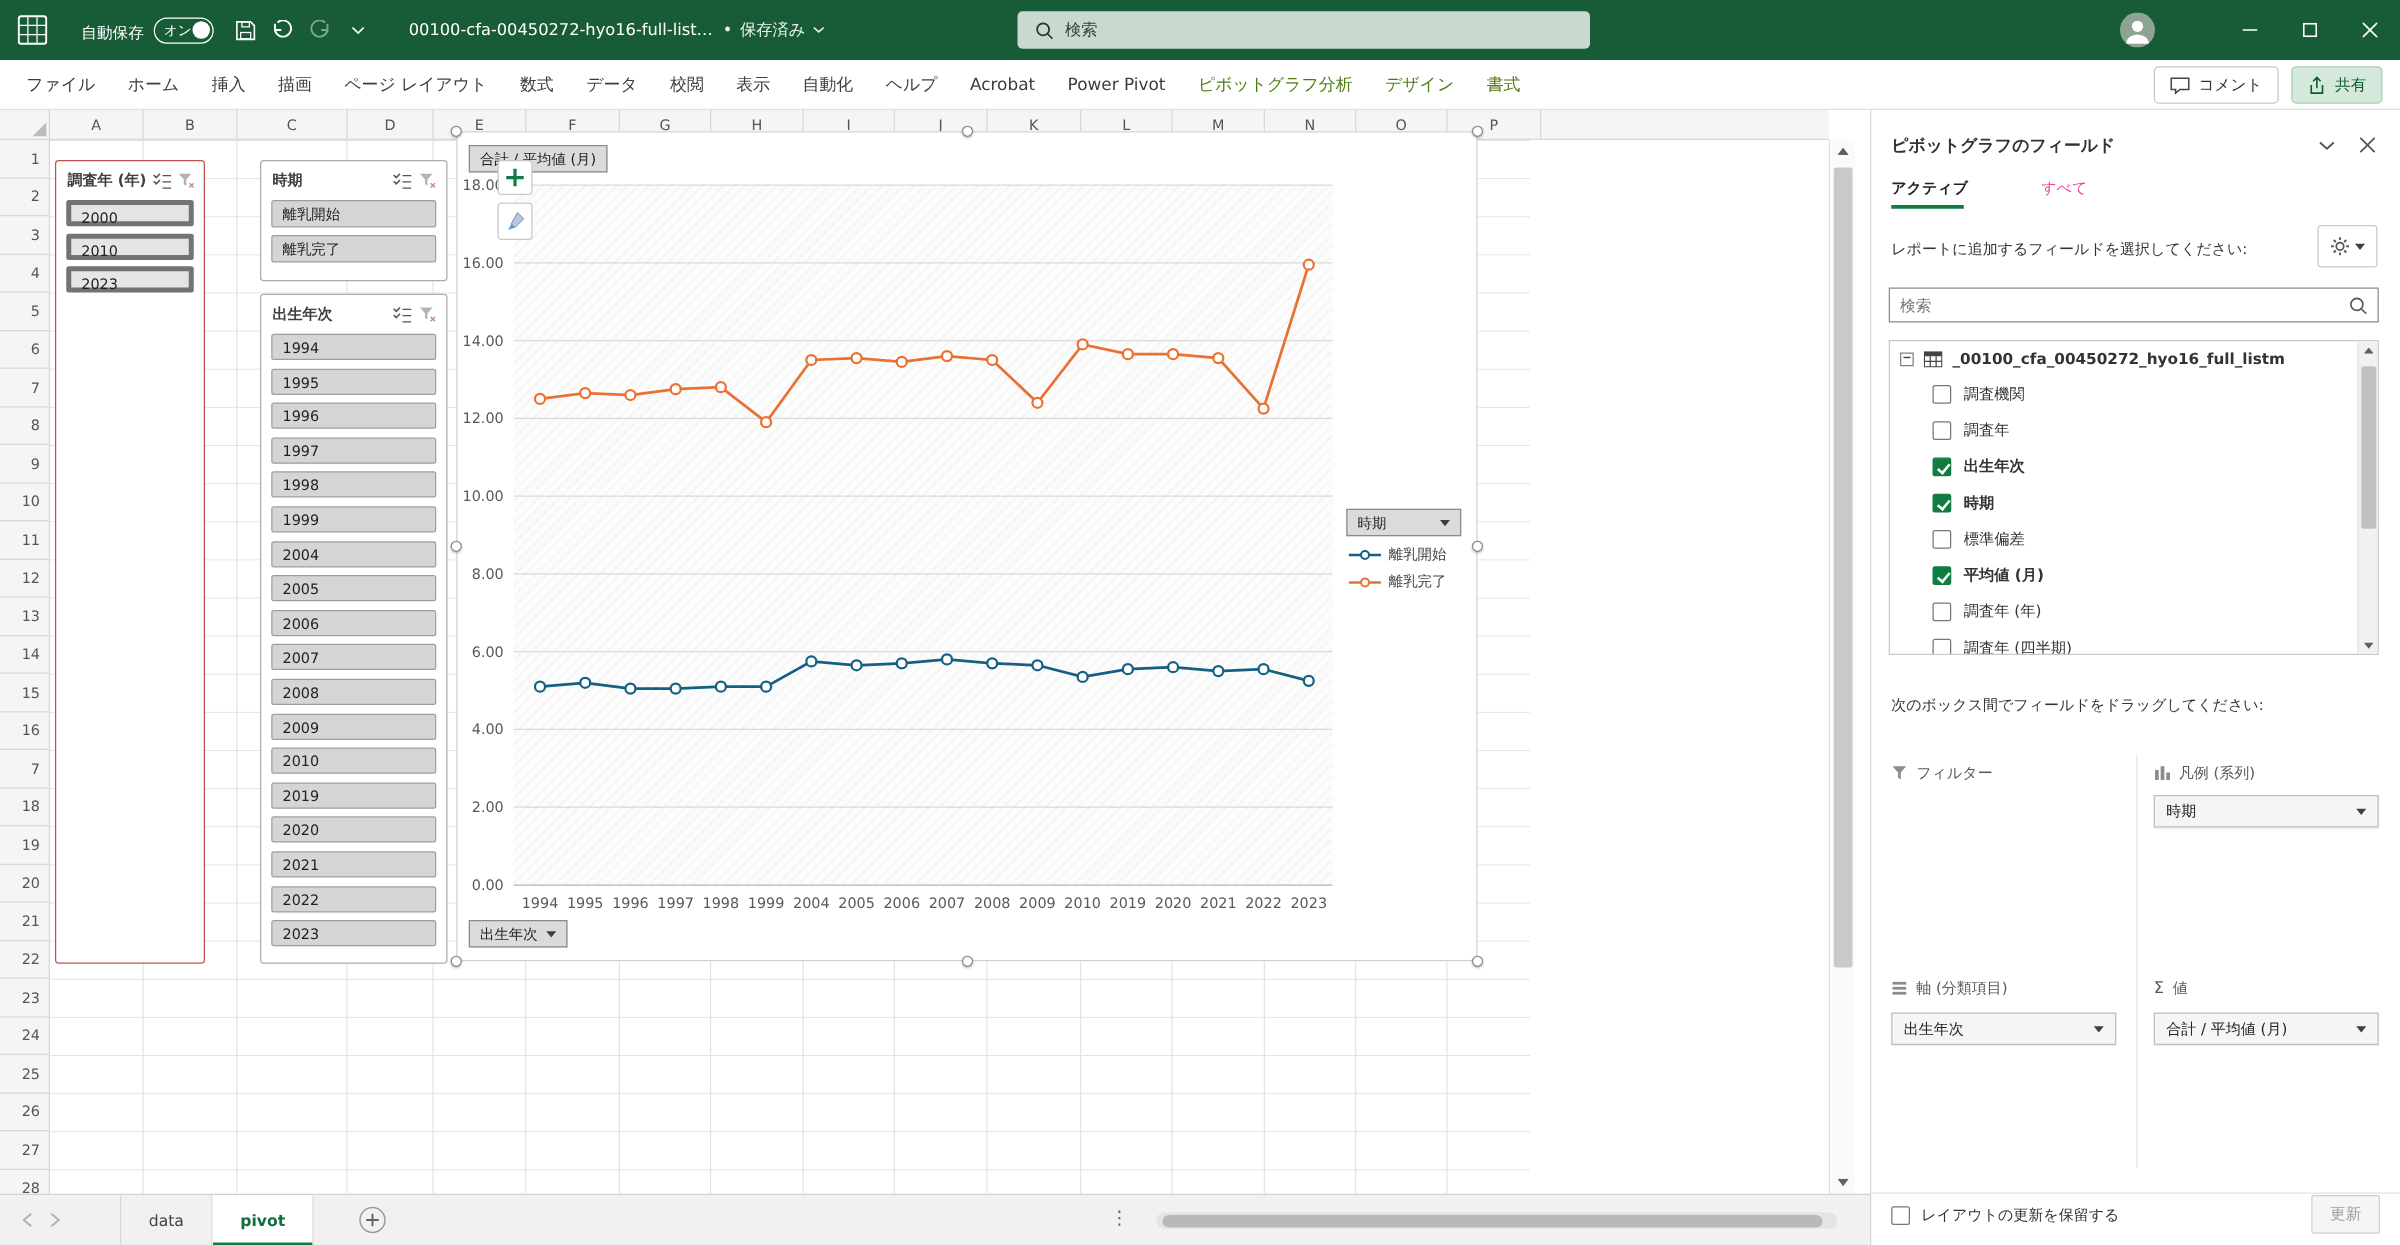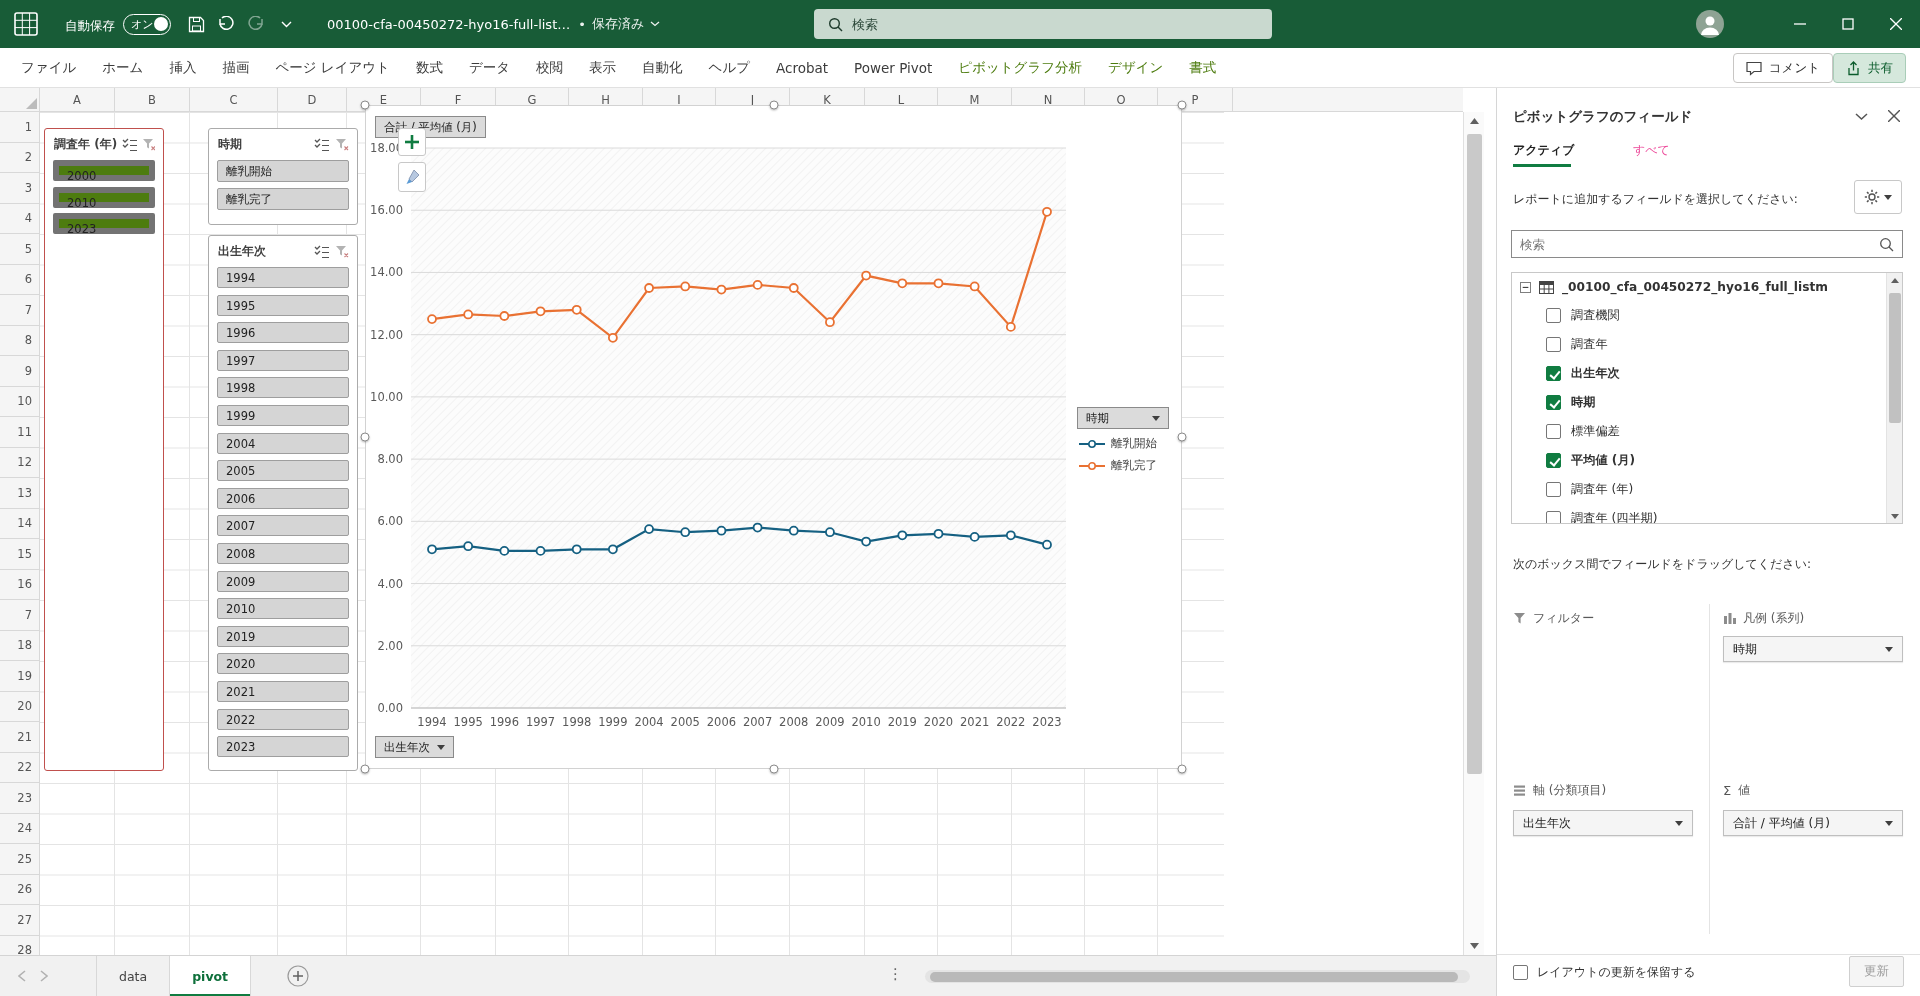--- a/index.html
+++ b/index.html
@@ -28,21 +28,21 @@
   #avatar { position:absolute; left:1696px; top:10px; }
   #win-controls { position:absolute; right:0; top:0; height:48px; display:flex; }
   .win-btn { width:48px; height:48px; display:flex; align-items:center; justify-content:center; }
 
   
   #ribbon { position:absolute; left:0; top:48px; width:1920px; height:40px; background:#FFFFFF;
     border-bottom:1px solid #E1E1E1; display:flex; align-items:center; }
   #ribbon-tabs { display:flex; align-items:flex-start; margin-left:8px; }
   .ribbon-tab { padding:0 13px; font-size:13.5px; color:#3C3C3C; height:40px; display:flex; align-items:center; cursor:default; white-space:nowrap; }
   .ribbon-tab.contextual { color:#4d7c0f; }
-  #ribbon-right { position:absolute; right:14px; top:5px; display:flex; }
+  #ribbon-right { position:absolute; right:14px; top:5px; display:flex; gap:10px; }
   .ribbon-pill { display:flex; align-items:center; gap:7px; height:30px; padding:0 12px; border:1px solid #C8C6C4;
     border-radius:4px; font-size:12.5px; color:#333; background:#fff; }
   #share-btn { background:#D5E8DC; border-color:#A9CDB8; color:#0B5C2C; }
 
   
   #select-all { position:absolute; left:0; top:88px; width:40px; height:24px; background:#F5F5F5;
     border-right:1px solid #D8D8D8; border-bottom:1px solid #D8D8D8; }
   #select-all::after { content:""; position:absolute; right:2px; bottom:2px; width:0; height:0;
     border-left:11px solid transparent; border-bottom:11px solid #BCBCBC; }
   #col-headers { position:absolute; left:40px; top:88px; width:1423px; height:24px; display:flex;
@@ -61,21 +61,21 @@
   
   .slicer { position:absolute; background:#fff; border:1px solid #ABABAB; border-radius:3px; z-index:20; overflow:hidden; }
   #slicer-survey { left:44px; top:128px; width:120px; height:643px; border-color:#C0504D; }
   #slicer-period { left:208px; top:128px; width:150px; height:97px; }
   #slicer-birth { left:208px; top:235px; width:150px; height:536px; }
   .slicer-header { display:flex; align-items:center; gap:5px; padding:7px 8px 4px 9px; }
   .slicer-title { flex:1; font-size:12px; font-weight:600; color:#3F3F3F; white-space:nowrap; }
   .slicer-items { display:flex; flex-direction:column; padding:3px 8px; }
   .slicer-item { height:21px; line-height:20px; border-radius:2px; font-size:11.5px; padding-left:8px; color:#222; }
   .slicer-item.gray { background:#D5D5D5; border:1px solid #9E9E9E; }
-  .slicer-item.orange { background:#4d7c0f; border:6px solid #737373; }
+  .slicer-item.orange { background:#e5e5e5; border:4px solid #737373; }
   #slicer-survey .slicer-item { margin-bottom:5.5px; }
   #slicer-period .slicer-item { margin-bottom:6px; height:22px; }
   #slicer-birth .slicer-item { margin-bottom:6.6px; }
 
   
   #chart { position:absolute; left:365px; top:105px; width:817px; height:664px; background:#fff;
     border:1px solid #D2D2D2; z-index:10; }
   #chart svg text { font-family:"DejaVu Sans","Liberation Sans",sans-serif; }
   .fieldbtn { position:absolute; background:#DBDBDB; border:1px solid #8A8A8A; font-size:11.5px; color:#1F1F1F;
     height:22px; display:flex; align-items:center; gap:7px; padding:0 8px; white-space:nowrap; }

